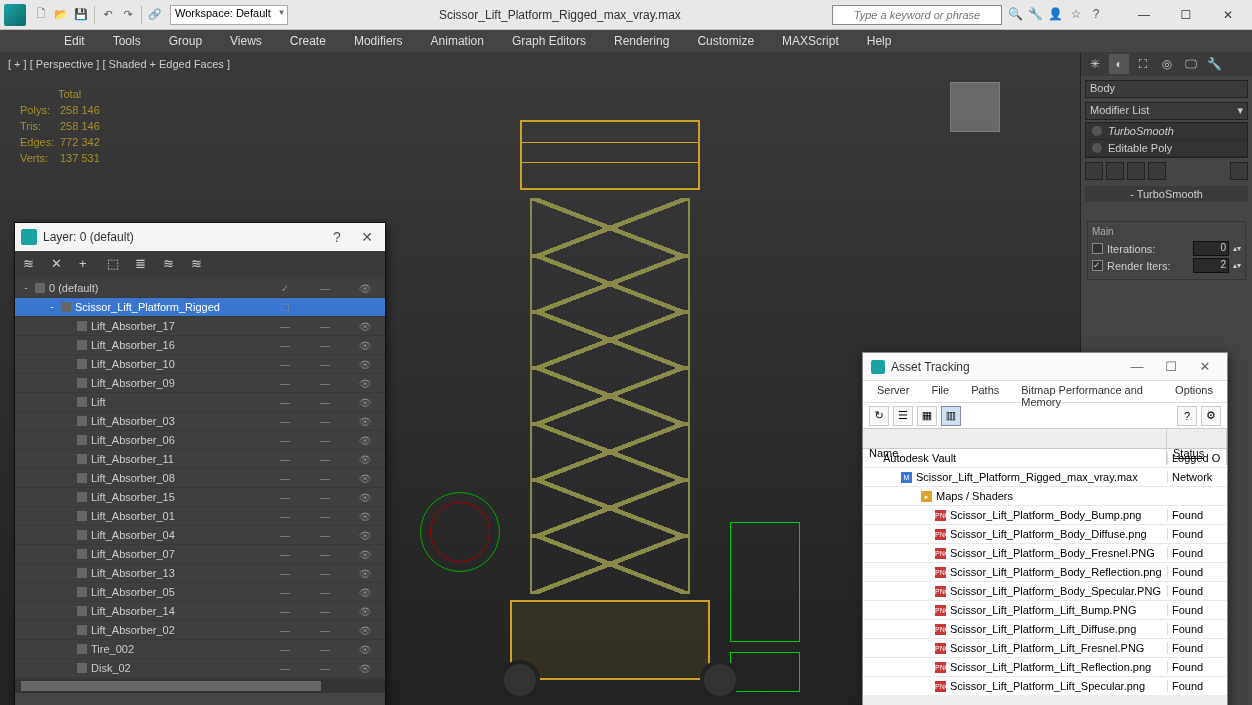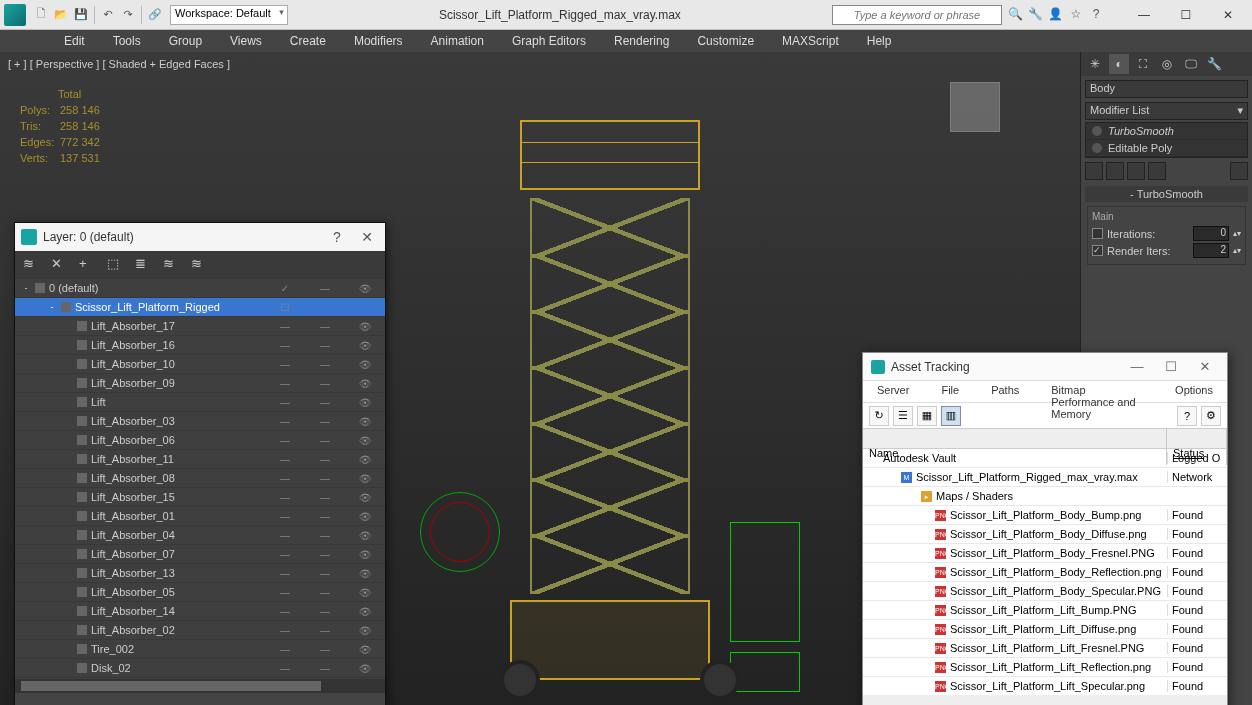--- a/index.html
+++ b/index.html
@@ -54,21 +54,21 @@
   .cmd-panel { position:absolute; right:0; top:0; width:172px; height:653px; background:#444; border-left:1px solid #222; font-size:11px; color:#ccc; }
   .cp-tabs { height:24px; background:#3a3a3a; display:flex; gap:4px; padding:2px 4px; }
   .cp-tabs span{width:20px;height:20px;display:flex;align-items:center;justify-content:center;font-size:12px;cursor:pointer;}
   .cp-name { margin:4px; height:18px; background:#3a3a3a; border:1px solid #222; padding:1px 4px; }
   .cp-modlist { margin:2px 4px; height:18px; background:#3a3a3a; border:1px solid #222; padding:1px 4px; display:flex; justify-content:space-between;}
   .cp-stack { margin:2px 4px; background:#333; border:1px solid #222; }
   .cp-stack div { padding:2px 6px; border-bottom:1px solid #2a2a2a; font-style:italic; display:flex; gap:6px; align-items:center;}
   .cp-stack div .bulb{width:10px;height:10px;background:#555;border-radius:50%;}
   .cp-toolbar { margin:4px; height:18px; display:flex; gap:3px; }
   .cp-toolbar span{width:18px;height:18px;background:#3a3a3a;border:1px solid #222;cursor:pointer;}
-  .cp-rollout-hd { margin:6px 4px 4px; text-align:center; background:#3a3a3a; padding:2px;}
+  .cp-rollout-hd { margin:6px 4px 19px; text-align:center; background:#3a3a3a; padding:2px;}
   .cp-group { margin:2px 6px; padding:4px; border:1px solid #333;}
   .cp-group .lbl{font-size:10px;color:#aaa;margin-bottom:4px;}
   .cp-row{display:flex;align-items:center;gap:4px;margin:2px 0;}
   .cp-row label{flex:1;font-size:11px;}
   .cp-spinner{width:36px;height:15px;background:#2a2a2a;border:1px solid #111;font-size:10px;padding:0 2px;text-align:right;}
   .cp-check{width:11px;height:11px;border:1px solid #888;background:#333;}
   .cp-check.on::after{content:"✓";font-size:9px;position:relative;top:-3px;left:0;color:#ccc;}
   
   .layer-dlg { position:absolute; left:14px; top:170px; width:372px; height:500px; background:#444; border:1px solid #111; box-shadow:2px 2px 8px rgba(0,0,0,0.5); }
   .dlg-title { height:28px; background:#f5f5f5; display:flex; align-items:center; padding:0 6px; gap:6px; color:#333; font-size:12px;}
@@ -92,21 +92,21 @@
   .lrow .exp{width:10px;display:inline-block;text-align:center;font-size:9px;}
   .lrow .objicon{width:10px;height:10px;background:#666;display:inline-block;}
   .hscroll{height:14px;background:#333;display:flex;}
   .hscroll .thumb{width:300px;height:10px;background:#666;margin:2px 0 0 6px;}
   
   .asset-dlg{position:absolute;left:862px;top:300px;width:366px;height:400px;background:#fff;border:1px solid #888;box-shadow:2px 2px 10px rgba(0,0,0,0.5);}
   .asset-title{height:28px;background:#fafafa;display:flex;align-items:center;padding:0 8px;gap:6px;color:#333;font-size:12px;border-bottom:1px solid #ddd;}
   .asset-title .icon{width:14px;height:14px;background:#1aa3a3;border-radius:2px;}
   .asset-title .sp{flex:1;}
   .asset-title .btn{width:28px;text-align:center;color:#666;font-size:13px;cursor:pointer;}
-  .asset-menu{height:22px;display:flex;gap:16px;padding:0 6px;border-bottom:1px solid #ddd;}
+  .asset-menu{height:22px;display:flex;gap:6px;padding:0 6px;border-bottom:1px solid #ddd;}
   .asset-menu span{font-size:11px;color:#333;padding:3px 8px;cursor:pointer;}
   .asset-tb{height:26px;background:#fff;display:flex;align-items:center;padding:0 6px;gap:4px;border-bottom:1px solid #ccc;}
   .asset-tb span{width:20px;height:20px;border:1px solid #ccc;background:#f8f8f8;cursor:pointer;font-size:11px;display:flex;align-items:center;justify-content:center;}
   .asset-tb span.active{background:#d0e0f0;border-color:#88a;}
   .asset-tb .sp{flex:1;}
   .asset-hdr{height:20px;background:#eee;display:flex;border-bottom:1px solid #ccc;}
   .asset-hdr div{font-size:11px;padding:18px 6px;border-right:1px solid #ccc;}
   .ah-name{flex:1;} .ah-status{width:60px;text-decoration:underline;}
   .asset-body{height:246px;overflow:auto;background:#fff;}
   .arow{display:flex;height:19px;align-items:center;font-size:11px;border-bottom:1px solid #e8e8e8;}

